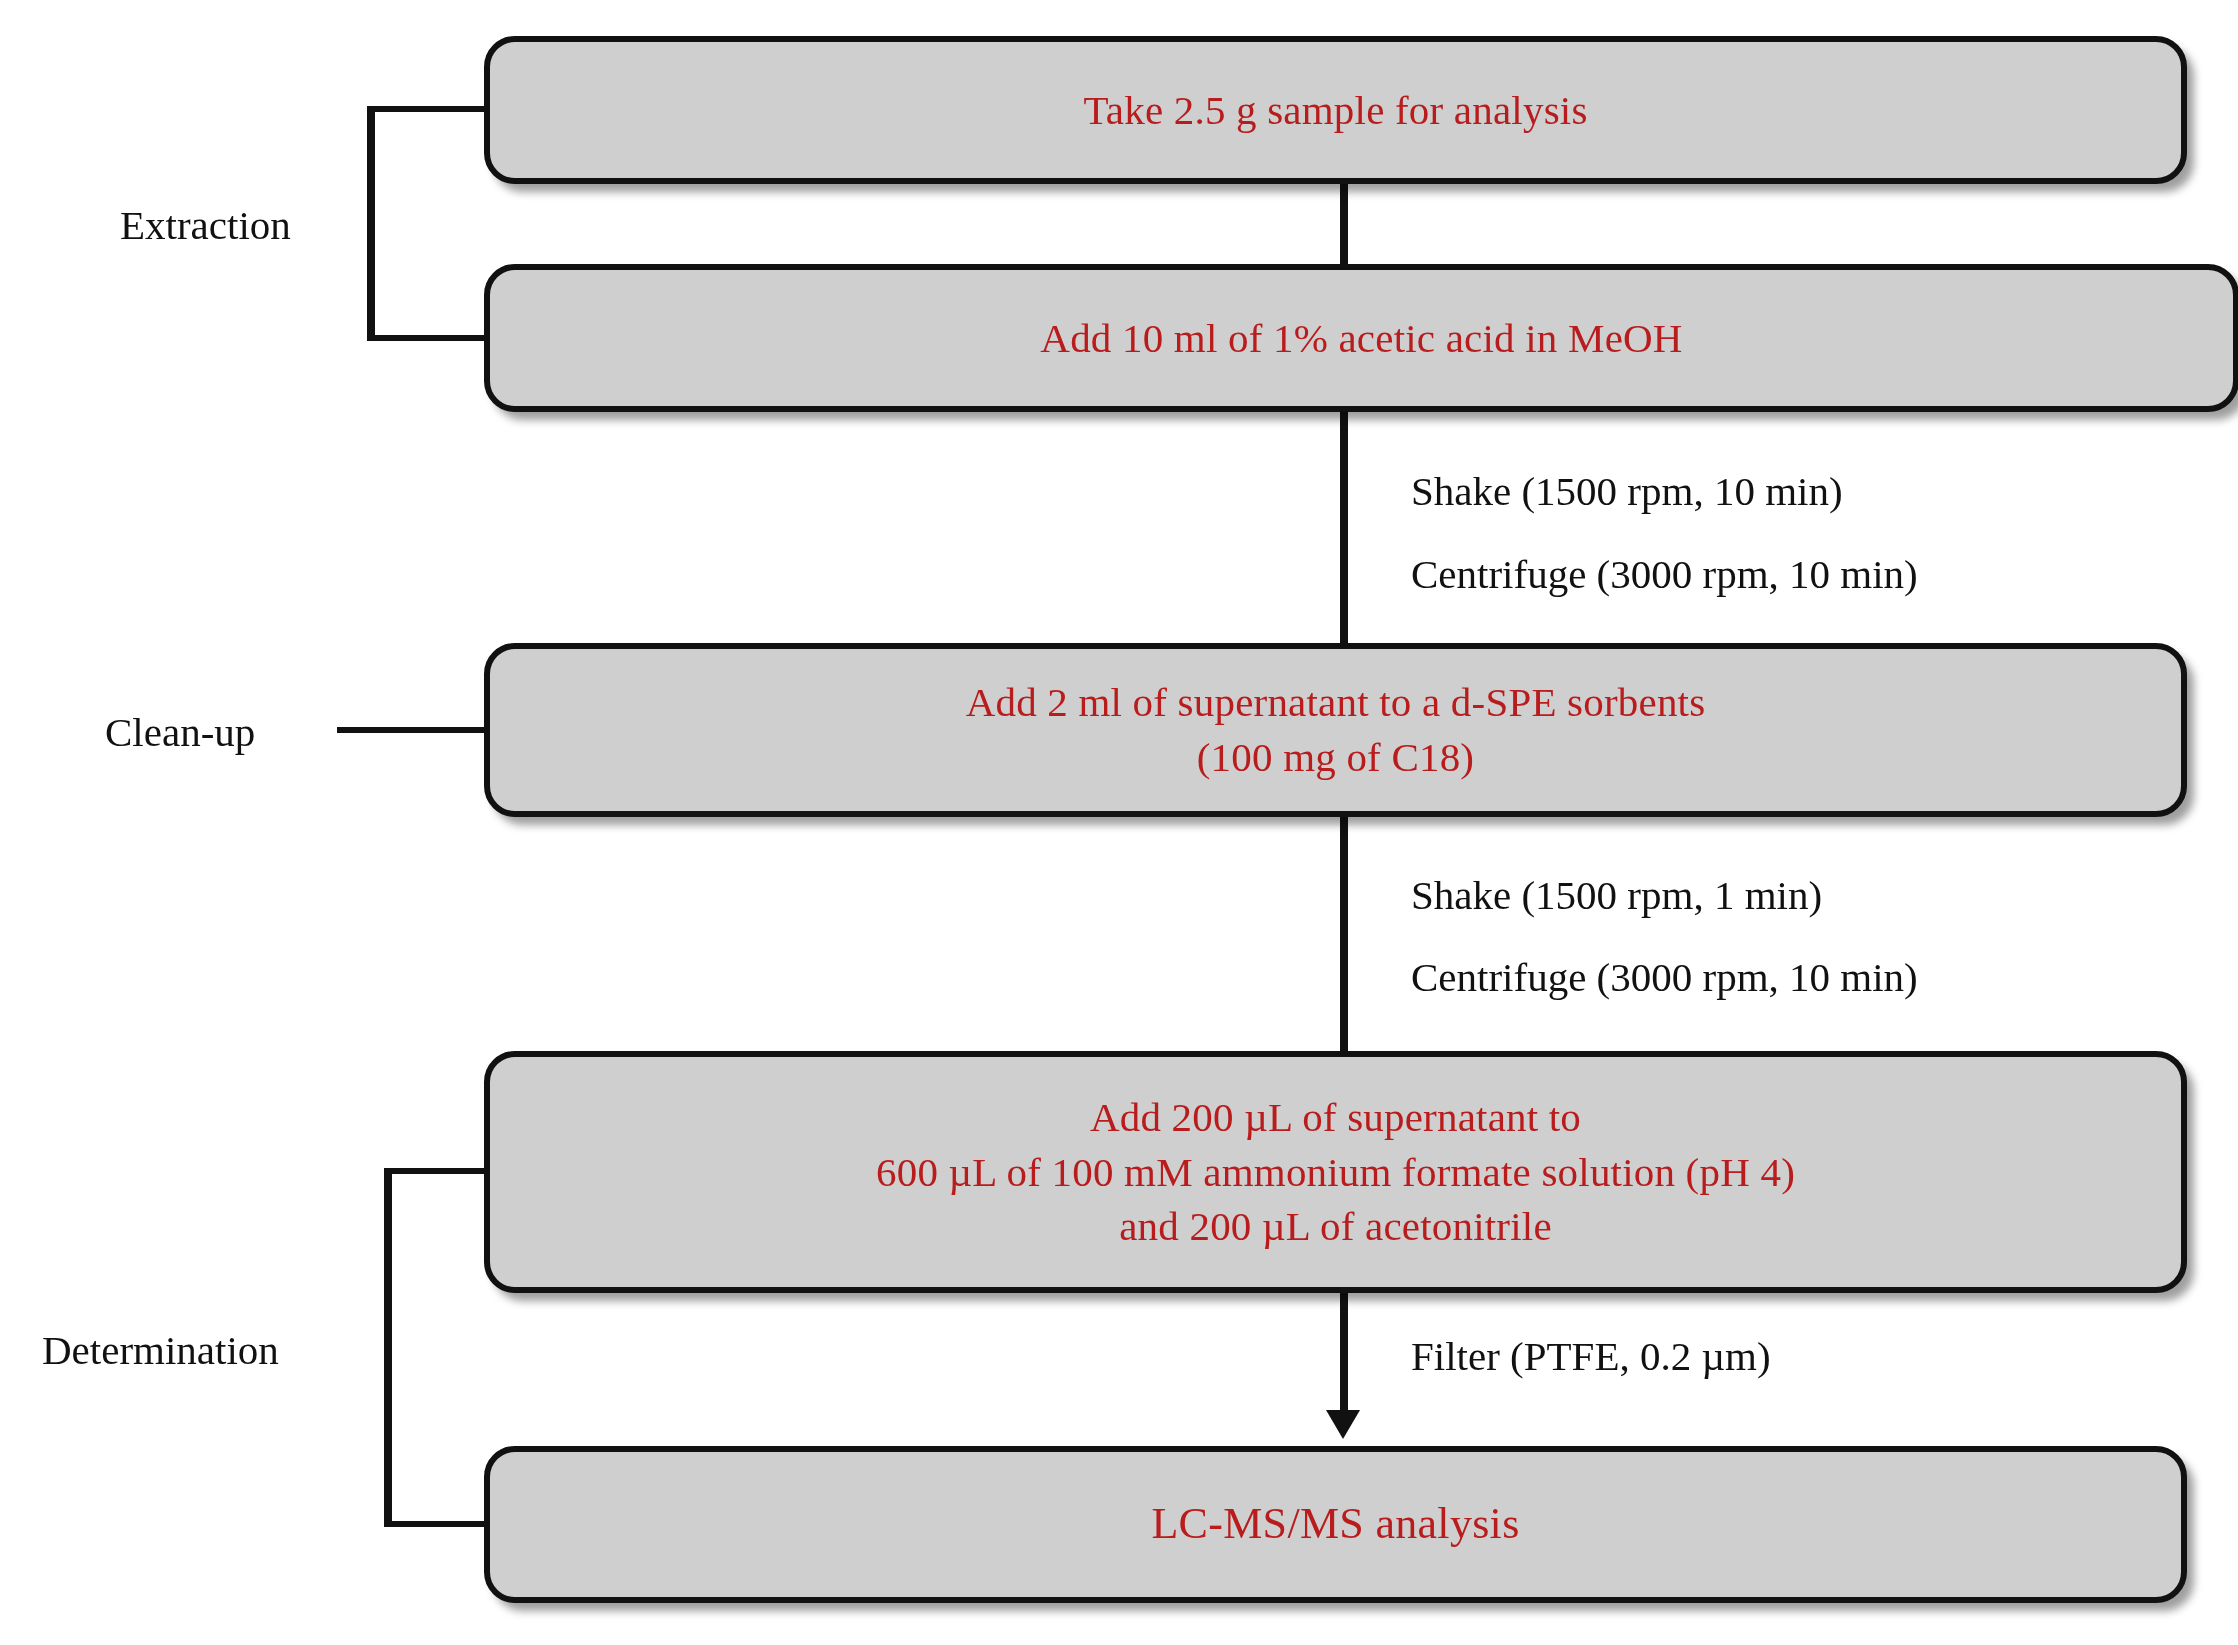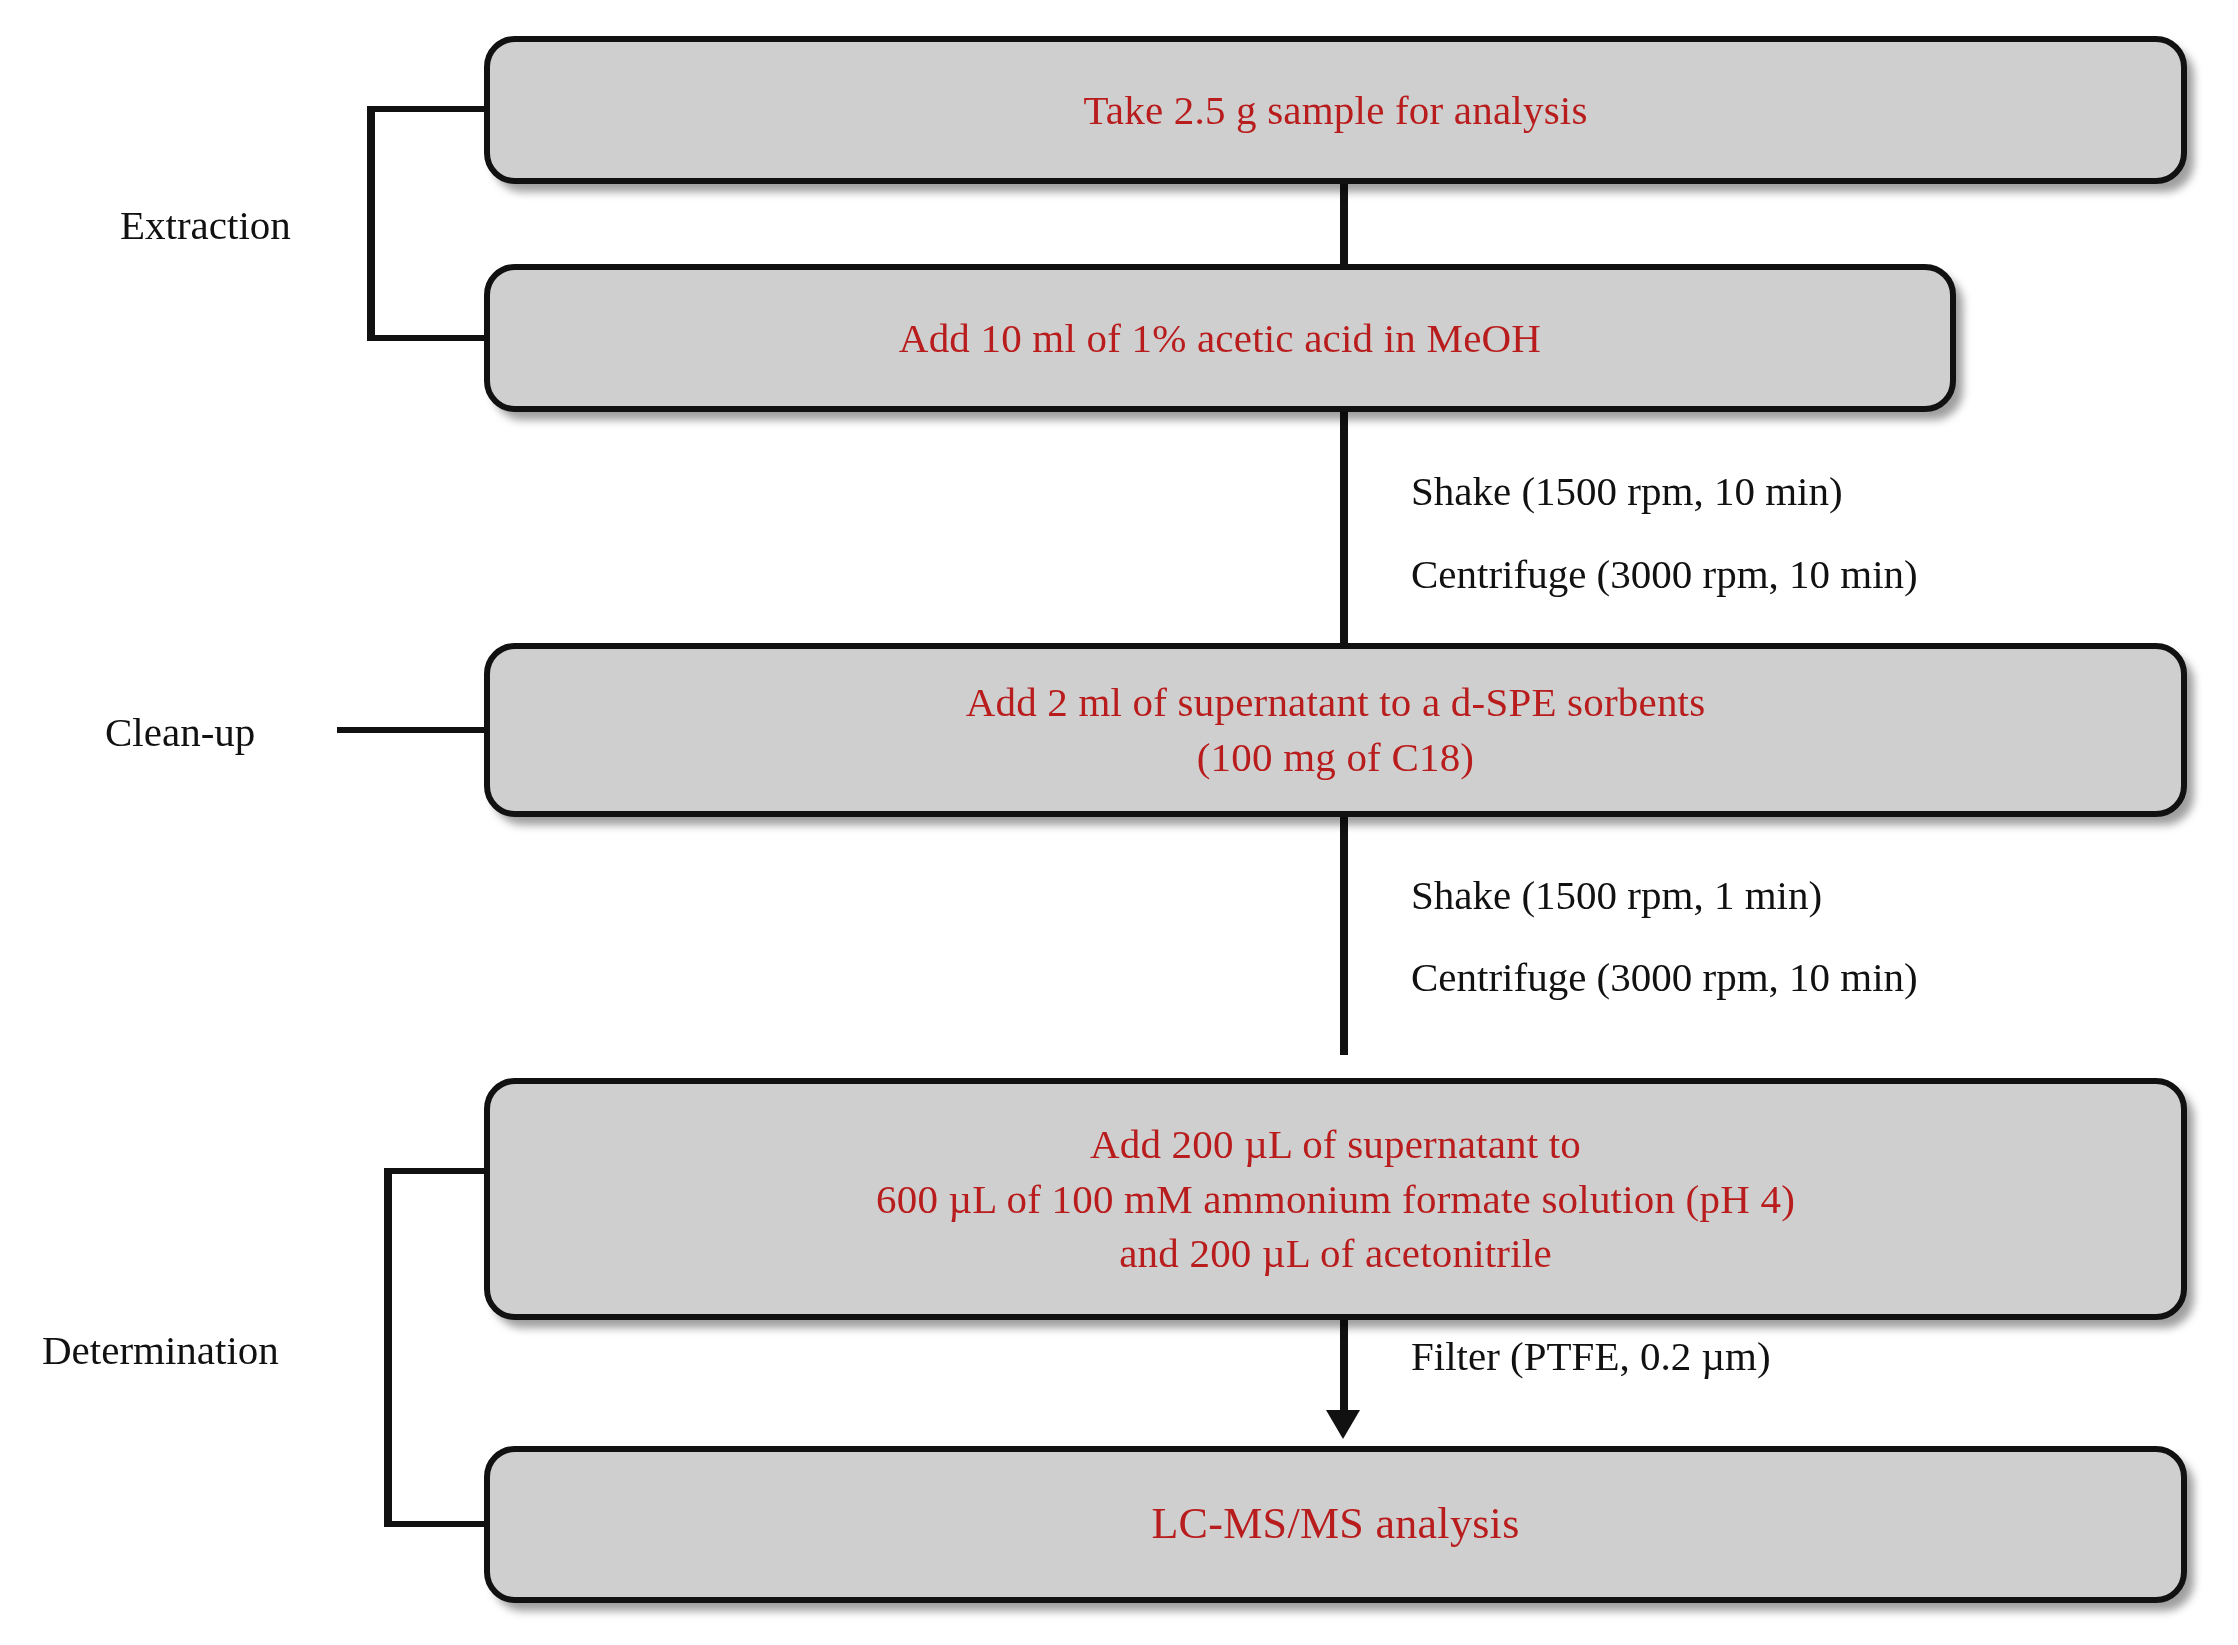--- a/index.html
+++ b/index.html
@@ -100,30 +100,30 @@
   <div class="slabel" style="left:120px; top:201px;">Extraction</div>
 
   <div class="slabel" style="left:105px; top:708px;">Clean-up</div>
 
   <div class="slabel" style="left:42px; top:1326px;">Determination</div>
 
   <div class="pbox" style="left:484px; top:36px; width:1703px; height:148px;">
     <span class="ln">Take 2.5 g sample for analysis</span>
   </div>
 
-  <div class="pbox" style="left:484px; top:264px; width:1472px; height:148px;">
+  <div class="pbox" style="left:484px; top:264px; width:1755px; height:148px;">
     <span class="ln">Add 10 ml of 1% acetic acid in MeOH</span>
   </div>
 
   <div class="pbox" style="left:484px; top:643px; width:1703px; height:174px;">
     <span class="ln">Add 2 ml of supernatant to a d-SPE sorbents</span>
     <span class="ln">(100 mg of C18)</span>
   </div>
 
-  <div class="pbox" style="left:484px; top:1078px; width:1703px; height:242px;text-align:right;">
+  <div class="pbox" style="left:484px; top:1051px; width:1703px; height:242px;text-align:right;">
     <span class="ln">Add 200 µL of supernatant to</span>
     <span class="ln">600 µL of 100 mM ammonium formate solution (pH 4)</span>
     <span class="ln">and 200 µL of acetonitrile</span>
   </div>
 
   <div class="pbox bold" style="left:484px; top:1446px; width:1703px; height:157px;">
     <span class="ln">LC-MS/MS analysis</span>
   </div>
 
   <div class="note" style="left:1411px; top:467px;font-family:Liberation Serif, serif;">Shake (1500 rpm, 10 min)</div>

